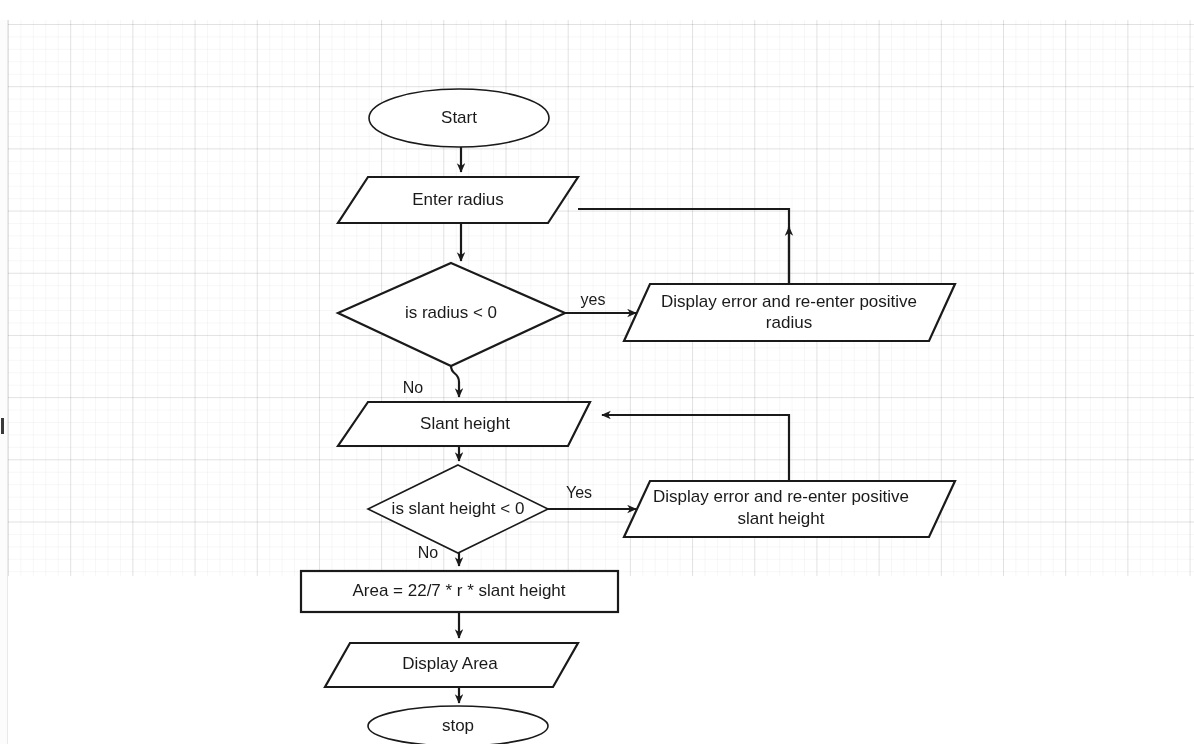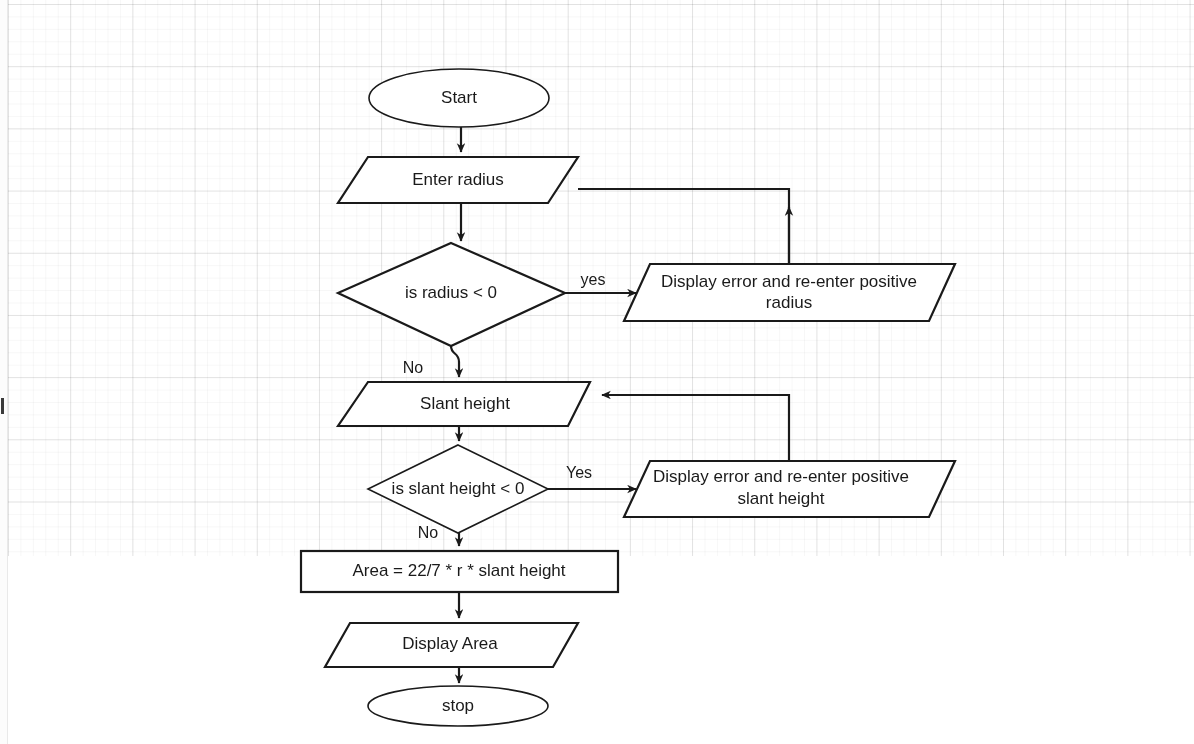--- a/index.html
+++ b/index.html
@@ -23,20 +23,21 @@
       linear-gradient(to right, rgba(0,0,0,0.085) 1px, transparent 1px),
       linear-gradient(to bottom, rgba(0,0,0,0.085) 1px, transparent 1px),
       linear-gradient(to right, rgba(0,0,0,0.032) 1px, transparent 1px),
       linear-gradient(to bottom, rgba(0,0,0,0.032) 1px, transparent 1px);
     background-size:
       62.2px 62.2px,
       62.2px 62.2px,
       12.44px 12.44px,
       12.44px 12.44px;
     background-position: 8px 4px, 8px 4px, 8px 4px, 8px 4px;
+    margin-top: 20px;
   }
   #page-left-gutter {
     position: absolute;
     left: 0;
     top: 0;
     width: 8px;
     height: 744px;
     background: #fcfcfc;
     border-right: 1px solid #e9e9e9;
     box-sizing: border-box;

